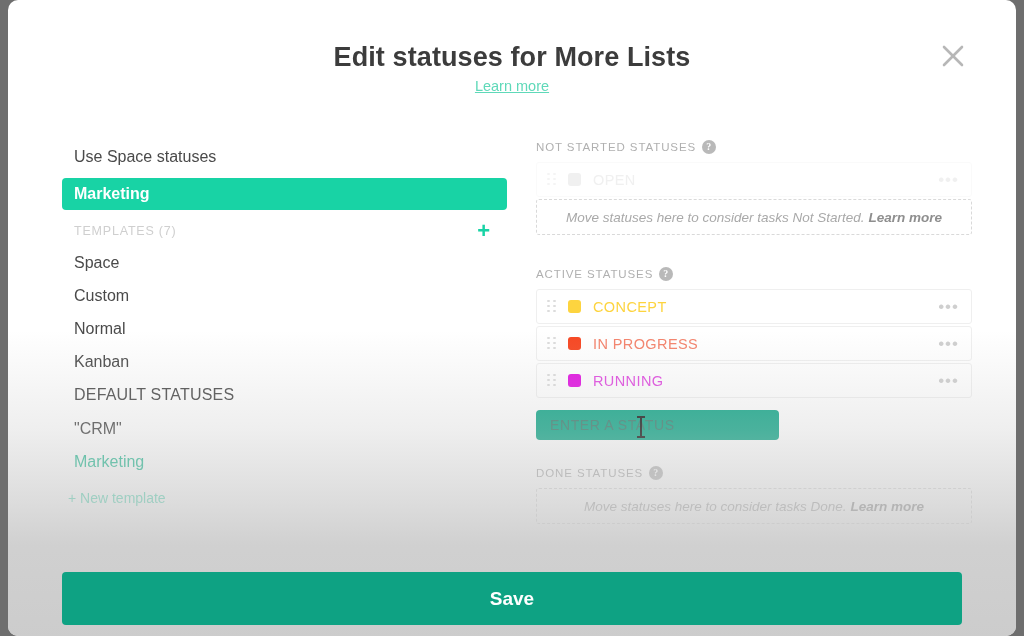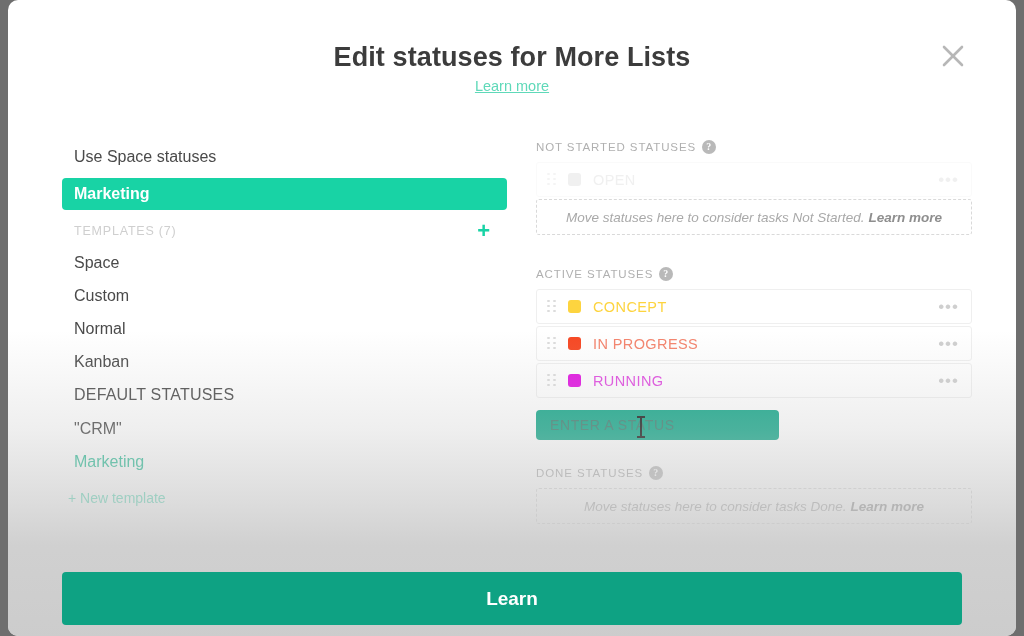--- a/index.html
+++ b/index.html
@@ -470,17 +470,17 @@
 
       <div class="dropzone">
         <span>Move statuses here to consider tasks Done.</span>
         <span class="lm">Learn more</span>
       </div>
     </div>
 
     <div class="dim-overlay"></div>
 
     <div class="footer">
-      <button class="save-btn">Learn</button>
+      <button class="save-btn">Save</button>
     </div>
 
   </div>
 </div>
 
 </body></html>

